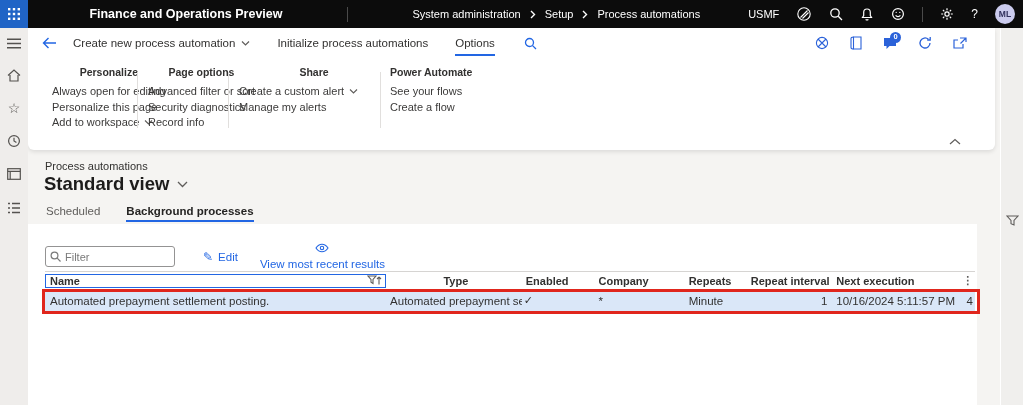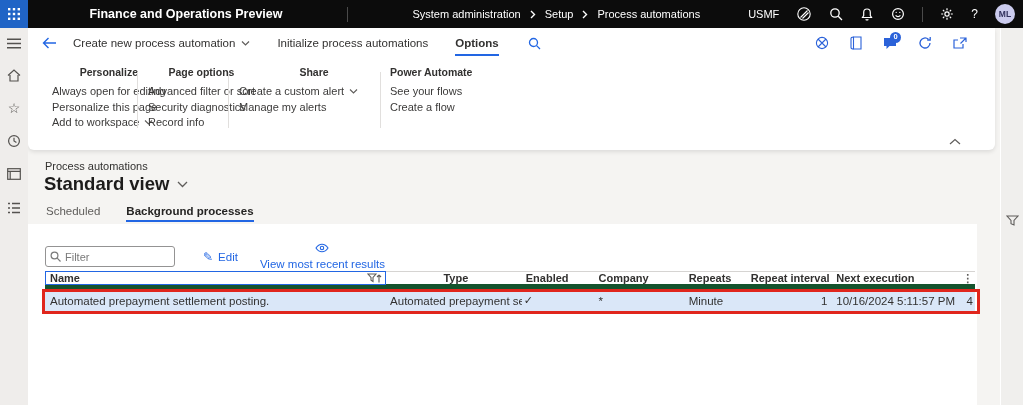--- a/index.html
+++ b/index.html
@@ -24,21 +24,21 @@
 
   
   .rightstrip { position:absolute; right:0; top:28px; width:23px; height:377px; background:#f0efed; border-left:1px solid #ffffff; z-index:20; display:flex; justify-content:center; padding-top:8px; color:#5f5d5b; }
 
   
   .panel { position:absolute; left:28px; top:28px; width:967px; height:122px; background:#fff; border-radius:0 0 6px 6px; box-shadow:0 2px 4px rgba(0,0,0,.10); z-index:10; }
   .apbar { height:30px; display:flex; align-items:center; padding-left:14px; }
   .back-arrow { color:#2266e3; margin-right:16px; }
   .ap-tab { font-size:11.5px; color:#323130; margin-right:27px; display:flex; align-items:center; gap:6px; cursor:pointer; white-space:nowrap; }
   .ap-tab .chev { color:#5f5d5b; }
-  .ap-tab.active { font-weight:bold; position:relative; }
+  .ap-tab.active { font-weight:normal; position:relative; }
   .ap-tab.active::after { content:""; position:absolute; left:0; right:0; bottom:-7px; height:2.5px; background:#2266e3; }
   .ap-search { color:#2266e3; margin-left:2px; }
   .ap-right { margin-left:auto; display:flex; align-items:center; gap:21px; padding-right:28px; color:#2b62d9; }
   .badge-wrap { position:relative; }
   .badge { position:absolute; top:-5px; right:-4px; min-width:11px; height:11px; border-radius:6px; background:#2b62d9; color:#fff; font-size:7.5px; font-weight:bold; display:flex; align-items:center; justify-content:center; padding:0 2px; }
 
   .rgroup { position:absolute; top:38px; }
   .rgroup-title { font-size:10.5px; font-weight:bold; color:#323130; text-align:center; margin-bottom:6px; white-space:nowrap; }
   .ritem { font-size:11px; color:#3b3a39; line-height:15.5px; white-space:nowrap; display:flex; align-items:center; gap:5px; cursor:pointer; }
   .ritem .chev { color:#5f5d5b; }
@@ -60,21 +60,21 @@
   .filterbox { width:130px; height:21px; border:1px solid #949393; border-radius:3px; display:flex; align-items:center; padding:0 4px; background:#fff; }
   .filterbox input { border:none; outline:none; width:100%; font-size:11px; font-family:"Liberation Sans",sans-serif; color:#323130; }
   .filterbox input::placeholder { color:#7a7a7a; }
   .tb-link { display:flex; align-items:center; gap:5px; color:#2266e3; font-size:11.5px; cursor:pointer; white-space:nowrap; }
   .tb-link.edit { margin-left:28px; }
   .tb-link.view { margin-left:22px;flex-direction:column; }
   .pencil { font-size:12px; }
 
   
   .grid { position:absolute; left:17px; top:47px; width:930px; }
-  .ghead { display:flex; height:19px; border-top:1px solid #d6d4d2; border-bottom:6px solid #14532d; align-items:center; font-size:11px; font-weight:bold; color:#323130; }
+  .ghead { display:flex; height:19px; border-top:1px solid #d6d4d2; border-bottom:1px solid #14532d; align-items:center; font-size:11px; font-weight:bold; color:#323130; }
   .gcell { padding-left:4px; white-space:nowrap; overflow:hidden; }
   .c-name { width:352px; } .c-type { width:140px;text-align:center; } .c-enabled { width:75px; }
   .c-company { width:64px; } .c-repeats { width:64px;margin-left:28px; }
   .c-interval { width:86px; text-align:right; padding-right:3px; }
   .c-next { width:132px; padding-left:6px; } .c-more { width:17px; text-align:right; padding-right:2px; }
   .hd-name { height:100%; display:flex; align-items:center; justify-content:space-between; border:1px solid #2266e3; padding:0 3px 0 4px; }
   .funnel-sort { color:#5f5d5b; }
   .more-dots { color:#5f5d5b; font-size:11px; cursor:pointer; }
   .grow { display:flex; height:21px; align-items:center; background:#dae7f8; font-size:11.5px; color:#323130; cursor:pointer; }
   .check { font-size:11px; padding-left:2px; }

